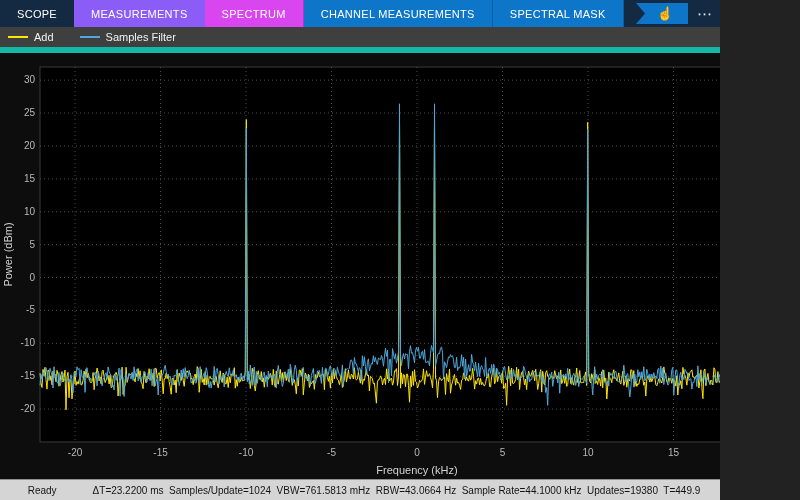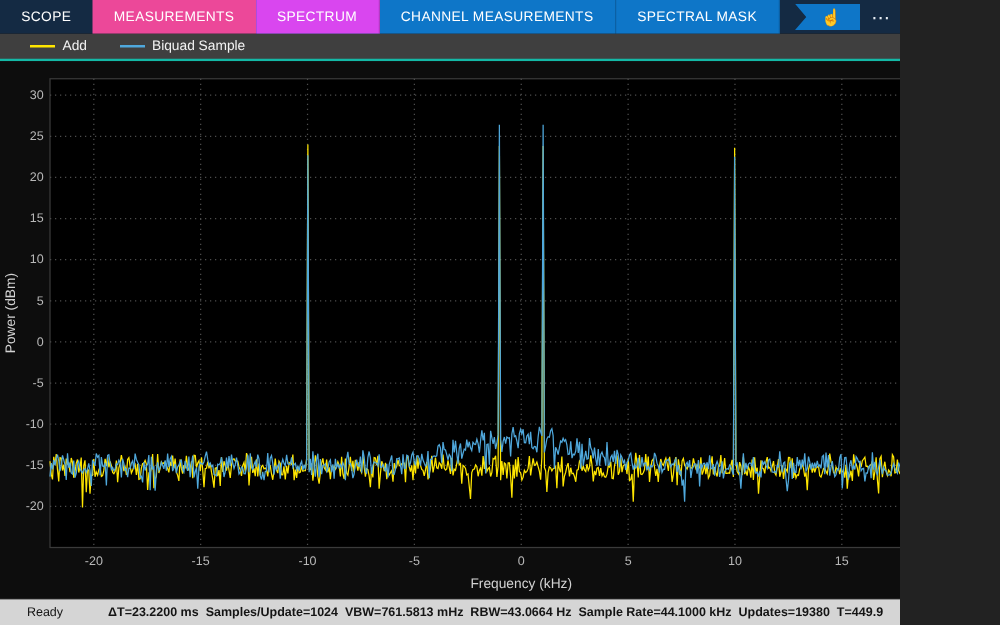--- a/index.html
+++ b/index.html
@@ -7,53 +7,53 @@
     width:720px;height:500px;display:flex;flex-direction:column;
     font-family:"Liberation Sans",sans-serif;overflow:hidden;
     background:#000;user-select:none;
   }
   
   .tabbar{
     height:27px;flex:0 0 27px;display:flex;align-items:stretch;
     background:#142a43;color:#fff;font-size:11px;letter-spacing:.3px;
   }
   .tab{display:flex;align-items:center;padding:0 17px;cursor:pointer;white-space:nowrap;}
-  .tab.sel-dark{background:#ec4899;}
+  .tab.sel-dark{background:#8b5cf6;}
   .ctx-group{display:flex;align-items:stretch;background:#0e76c8;}
   .ctx-group .tab{border-right:1px solid rgba(0,0,0,.18);}
   .tab.sel-ctx{background:#d946ef;}
   .bar-spacer{flex:1;}
   .ribbon-flag{
     margin:3px 2px 3px 0;display:flex;align-items:center;justify-content:center;
     width:52px;background:#0e76c8;cursor:pointer;
     clip-path:polygon(0 0,100% 0,100% 100%,0 100%,9px 50%);
   }
   .hand{font-size:13px;line-height:1;color:#fff;padding-left:7px;}
   .more{
     display:flex;align-items:center;justify-content:center;width:30px;
     color:#e8eef4;font-size:15px;cursor:pointer;letter-spacing:1px;
   }
   
   .legend{
     height:20px;flex:0 0 20px;background:#3f3f3f;display:flex;align-items:center;
-    color:#f2f2f2;font-size:11px;padding-left:24px;gap:26px;border-bottom:2px solid #14b8a6;
+    color:#f2f2f2;font-size:11px;padding-left:8px;gap:26px;border-bottom:6px solid #14b8a6;
   }
   .legend-item{display:flex;align-items:center;gap:6px;}
   .swatch{width:20px;height:2px;display:inline-block;}
   
   .plot{flex:1 1 auto;position:relative;background:#0d0d0d;}
   .plot svg{position:absolute;inset:0;display:block;}
   
   .statusbar{
     height:20px;flex:0 0 20px;background:#d5d5d5;border-top:1px solid #8f8f8f;
     display:flex;align-items:center;font-size:10px;color:#141414;
     padding-left:8px;overflow:hidden;white-space:pre;justify-content:center;
   }
   .status-ready{flex:0 0 auto;}
-  .status-measure{margin-left:36px;flex:0 0 auto;font-weight:bold;}
+  .status-measure{margin-left:36px;flex:0 0 auto;}
 </style>
 </head>
 <body>
 
 <div class="app">
 
   <div class="tabbar">
     <div class="tab">SCOPE</div>
     <div class="tab sel-dark">MEASUREMENTS</div>
     <div class="ctx-group">
@@ -68,21 +68,21 @@
     <div class="more">⋯</div>
   </div>
 
   <div class="legend">
     <div class="legend-item">
       <span class="swatch" style="background: rgb(255, 230, 0);"></span>
       <span>Add</span>
     </div>
     <div class="legend-item">
       <span class="swatch" style="background: rgb(79, 168, 220);"></span>
-      <span>Biquad Sample</span>
+      <span>Samples Filter</span>
     </div>
   </div>
 
   <div class="plot">
     <svg id="chart-svg" viewBox="0 0 800 433" width="800" height="433" preserveAspectRatio="none">
         <rect x="40" y="14" width="754" height="375" fill="#000000" stroke="#3a3a3a" stroke-width="1"></rect>
         <g stroke="#4d4d4d" stroke-width="1" stroke-dasharray="1,3">
           <line x1="75.04988662131521" y1="14" x2="75.04988662131521" y2="389"></line>
           <line x1="160.5374149659864" y1="14" x2="160.5374149659864" y2="389"></line>
           <line x1="246.0249433106576" y1="14" x2="246.0249433106576" y2="389"></line>

